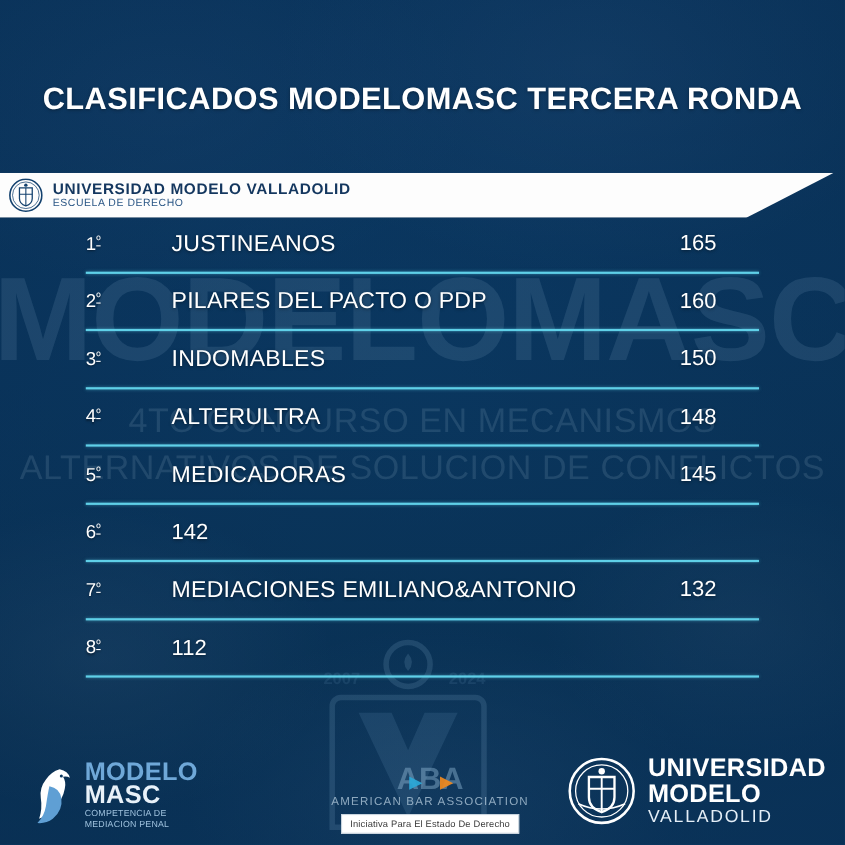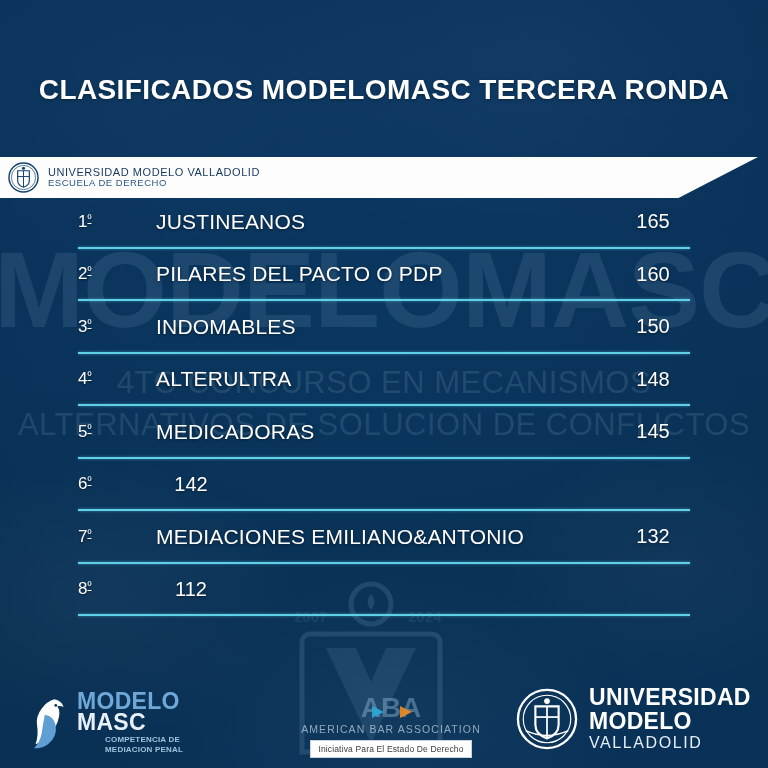--- a/index.html
+++ b/index.html
@@ -119,22 +119,22 @@
   }
   .banner-seal {
     width: 31px;
     height: 31px;
     flex: 0 0 31px;
     margin-right: 9px;
   }
   .banner-seal svg { width: 100%; height: 100%; display: block; }
   .banner-text { line-height: 1.12; }
   .banner-l1 {
-    font-size: 11px;
-    font-weight: 400;
+    font-size: 14px;
+    font-weight: 700;
     letter-spacing: 0.55px;
     color: #14375f;
   }
   .banner-l2 {
     font-size: 9.5px;
     font-weight: 400;
     letter-spacing: 0.5px;
     color: #2a5685;
   }
 
@@ -171,21 +171,21 @@
     flex: 1 1 auto;
     font-size: 21px;
     font-weight: 400;
     letter-spacing: 0.2px;
     color: #ffffff;
     white-space: nowrap;
     text-shadow: 0 1px 3px rgba(0,0,0,0.45);
   }
   .score {
     flex: 0 0 70px;
-    text-align: center;
+    text-align: left;
     font-size: 20px;
     font-weight: 400;
     color: #ffffff;
     text-shadow: 0 1px 3px rgba(0,0,0,0.45);
   }
   .rule {
     position: absolute;
     left: 0;
     bottom: 0;
     width: 612px;
@@ -207,22 +207,22 @@
   .masc-text { line-height: 1; padding-top: 2px; }
   .masc-l1 {
     font-size: 23px; font-weight: 700; letter-spacing: 0.3px;
     color: #6fa8d8;
   }
   .masc-l2 {
     font-size: 23px; font-weight: 700; letter-spacing: 0.3px;
     color: #e8f1f9; margin-top: -2px;
   }
   .masc-l3 {
-    font-size: 8px; font-weight: 700; letter-spacing: 0.2px;
-    color: #9fc2de; line-height: 1.15; margin-top: 1px; margin-left: 28px;
+    font-size: 8px; font-weight: 400; letter-spacing: 0.2px;
+    color: #9fc2de; line-height: 1.15; margin-top: 1px;
   }
 
   .logo-aba {
     position: absolute;
     left: 296px;
     top: 690px;
     width: 190px;
     text-align: center;
   }
   .aba-mark { position: relative; height: 36px; }

